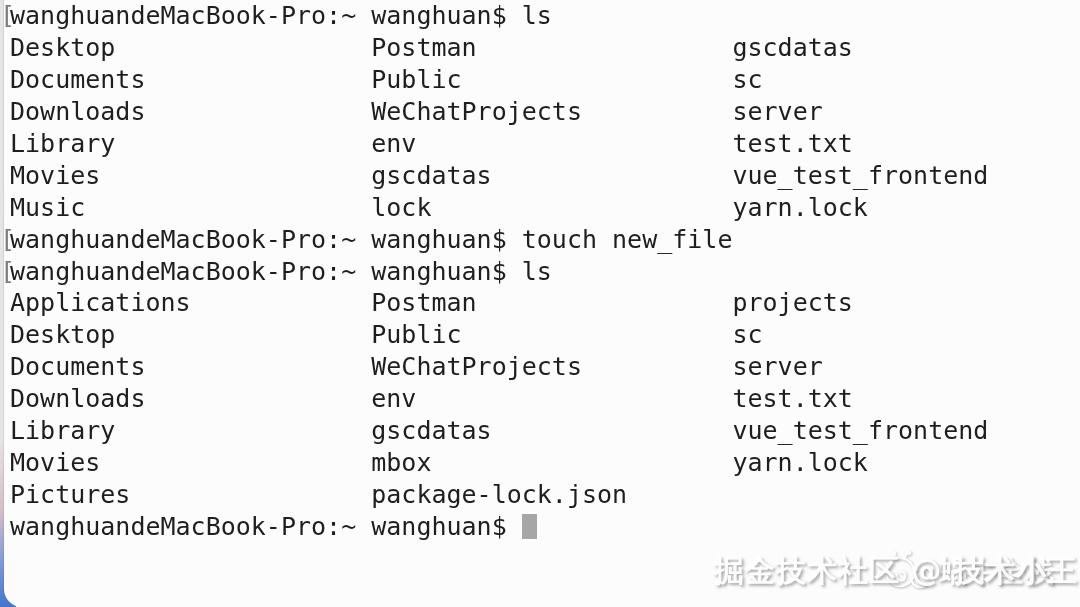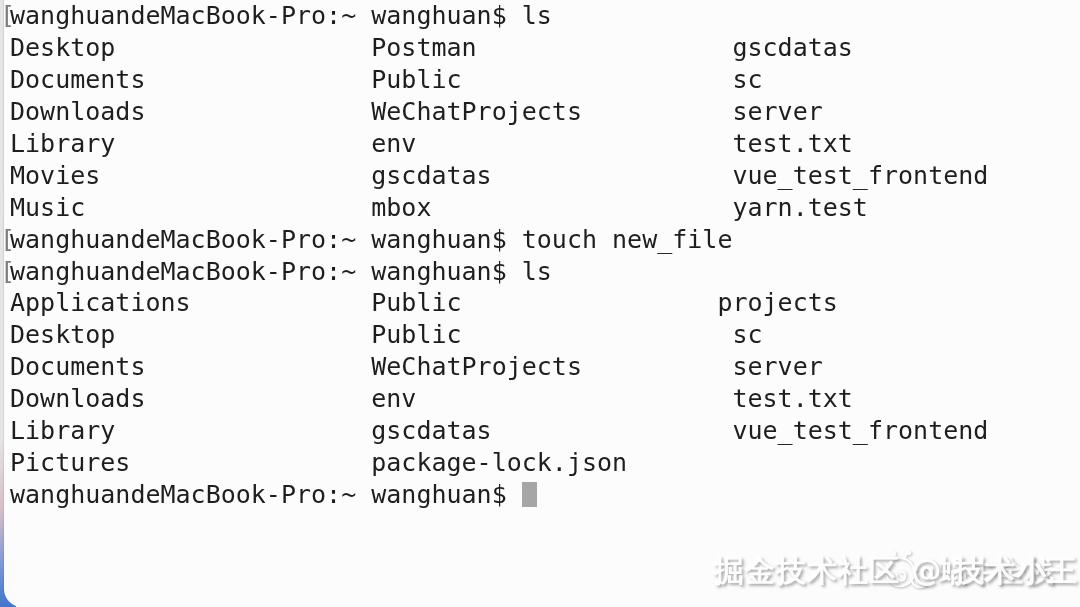--- a/index.html
+++ b/index.html
@@ -92,28 +92,29 @@
 <div class="screen">
   <div class="edge-strip"></div>
 
   <div class="terminal">
     <div class="line"><span class="mark">[</span><span>wanghuandeMacBook-Pro:~ wanghuan$ ls</span></div>
     <div class="line"><span>Desktop                 Postman                 gscdatas</span></div>
     <div class="line"><span>Documents               Public                  sc</span></div>
     <div class="line"><span>Downloads               WeChatProjects          server</span></div>
     <div class="line"><span>Library                 env                     test.txt</span></div>
     <div class="line"><span>Movies                  gscdatas                vue_test_frontend</span></div>
-    <div class="line"><span>Music                   mbox                    yarn.test</span></div>
+    <div class="line"><span>Music                   lock                    yarn.lock</span></div>
     <div class="line"><span class="mark">[</span><span>wanghuandeMacBook-Pro:~ wanghuan$ touch new_file</span></div>
     <div class="line"><span class="mark">[</span><span>wanghuandeMacBook-Pro:~ wanghuan$ ls</span></div>
-    <div class="line"><span>Applications            Public                 projects</span></div>
+    <div class="line"><span>Applications            Postman                 projects</span></div>
     <div class="line"><span>Desktop                 Public                  sc</span></div>
     <div class="line"><span>Documents               WeChatProjects          server</span></div>
     <div class="line"><span>Downloads               env                     test.txt</span></div>
     <div class="line"><span>Library                 gscdatas                vue_test_frontend</span></div>
+    <div class="line"><span>Movies                  mbox                    yarn.lock</span></div>
     <div class="line"><span>Pictures                package-lock.json</span></div>
     <div class="line"><span>wanghuandeMacBook-Pro:~ wanghuan$ </span><span class="cursor"></span></div>
   </div>
 
   <div class="wm wm-brand">
     <span class="snail-icon-wrap">
       <svg viewBox="0 0 56 48" width="56" height="48">
         <g fill="none" stroke="rgba(255,255,255,0.95)" stroke-width="2.5">
           <circle cx="22" cy="24" r="14"></circle>
           <path d="M22 24 q6 -1 5 5 q-1 5 -6 3 q-4 -2 -2 -7"></path>

